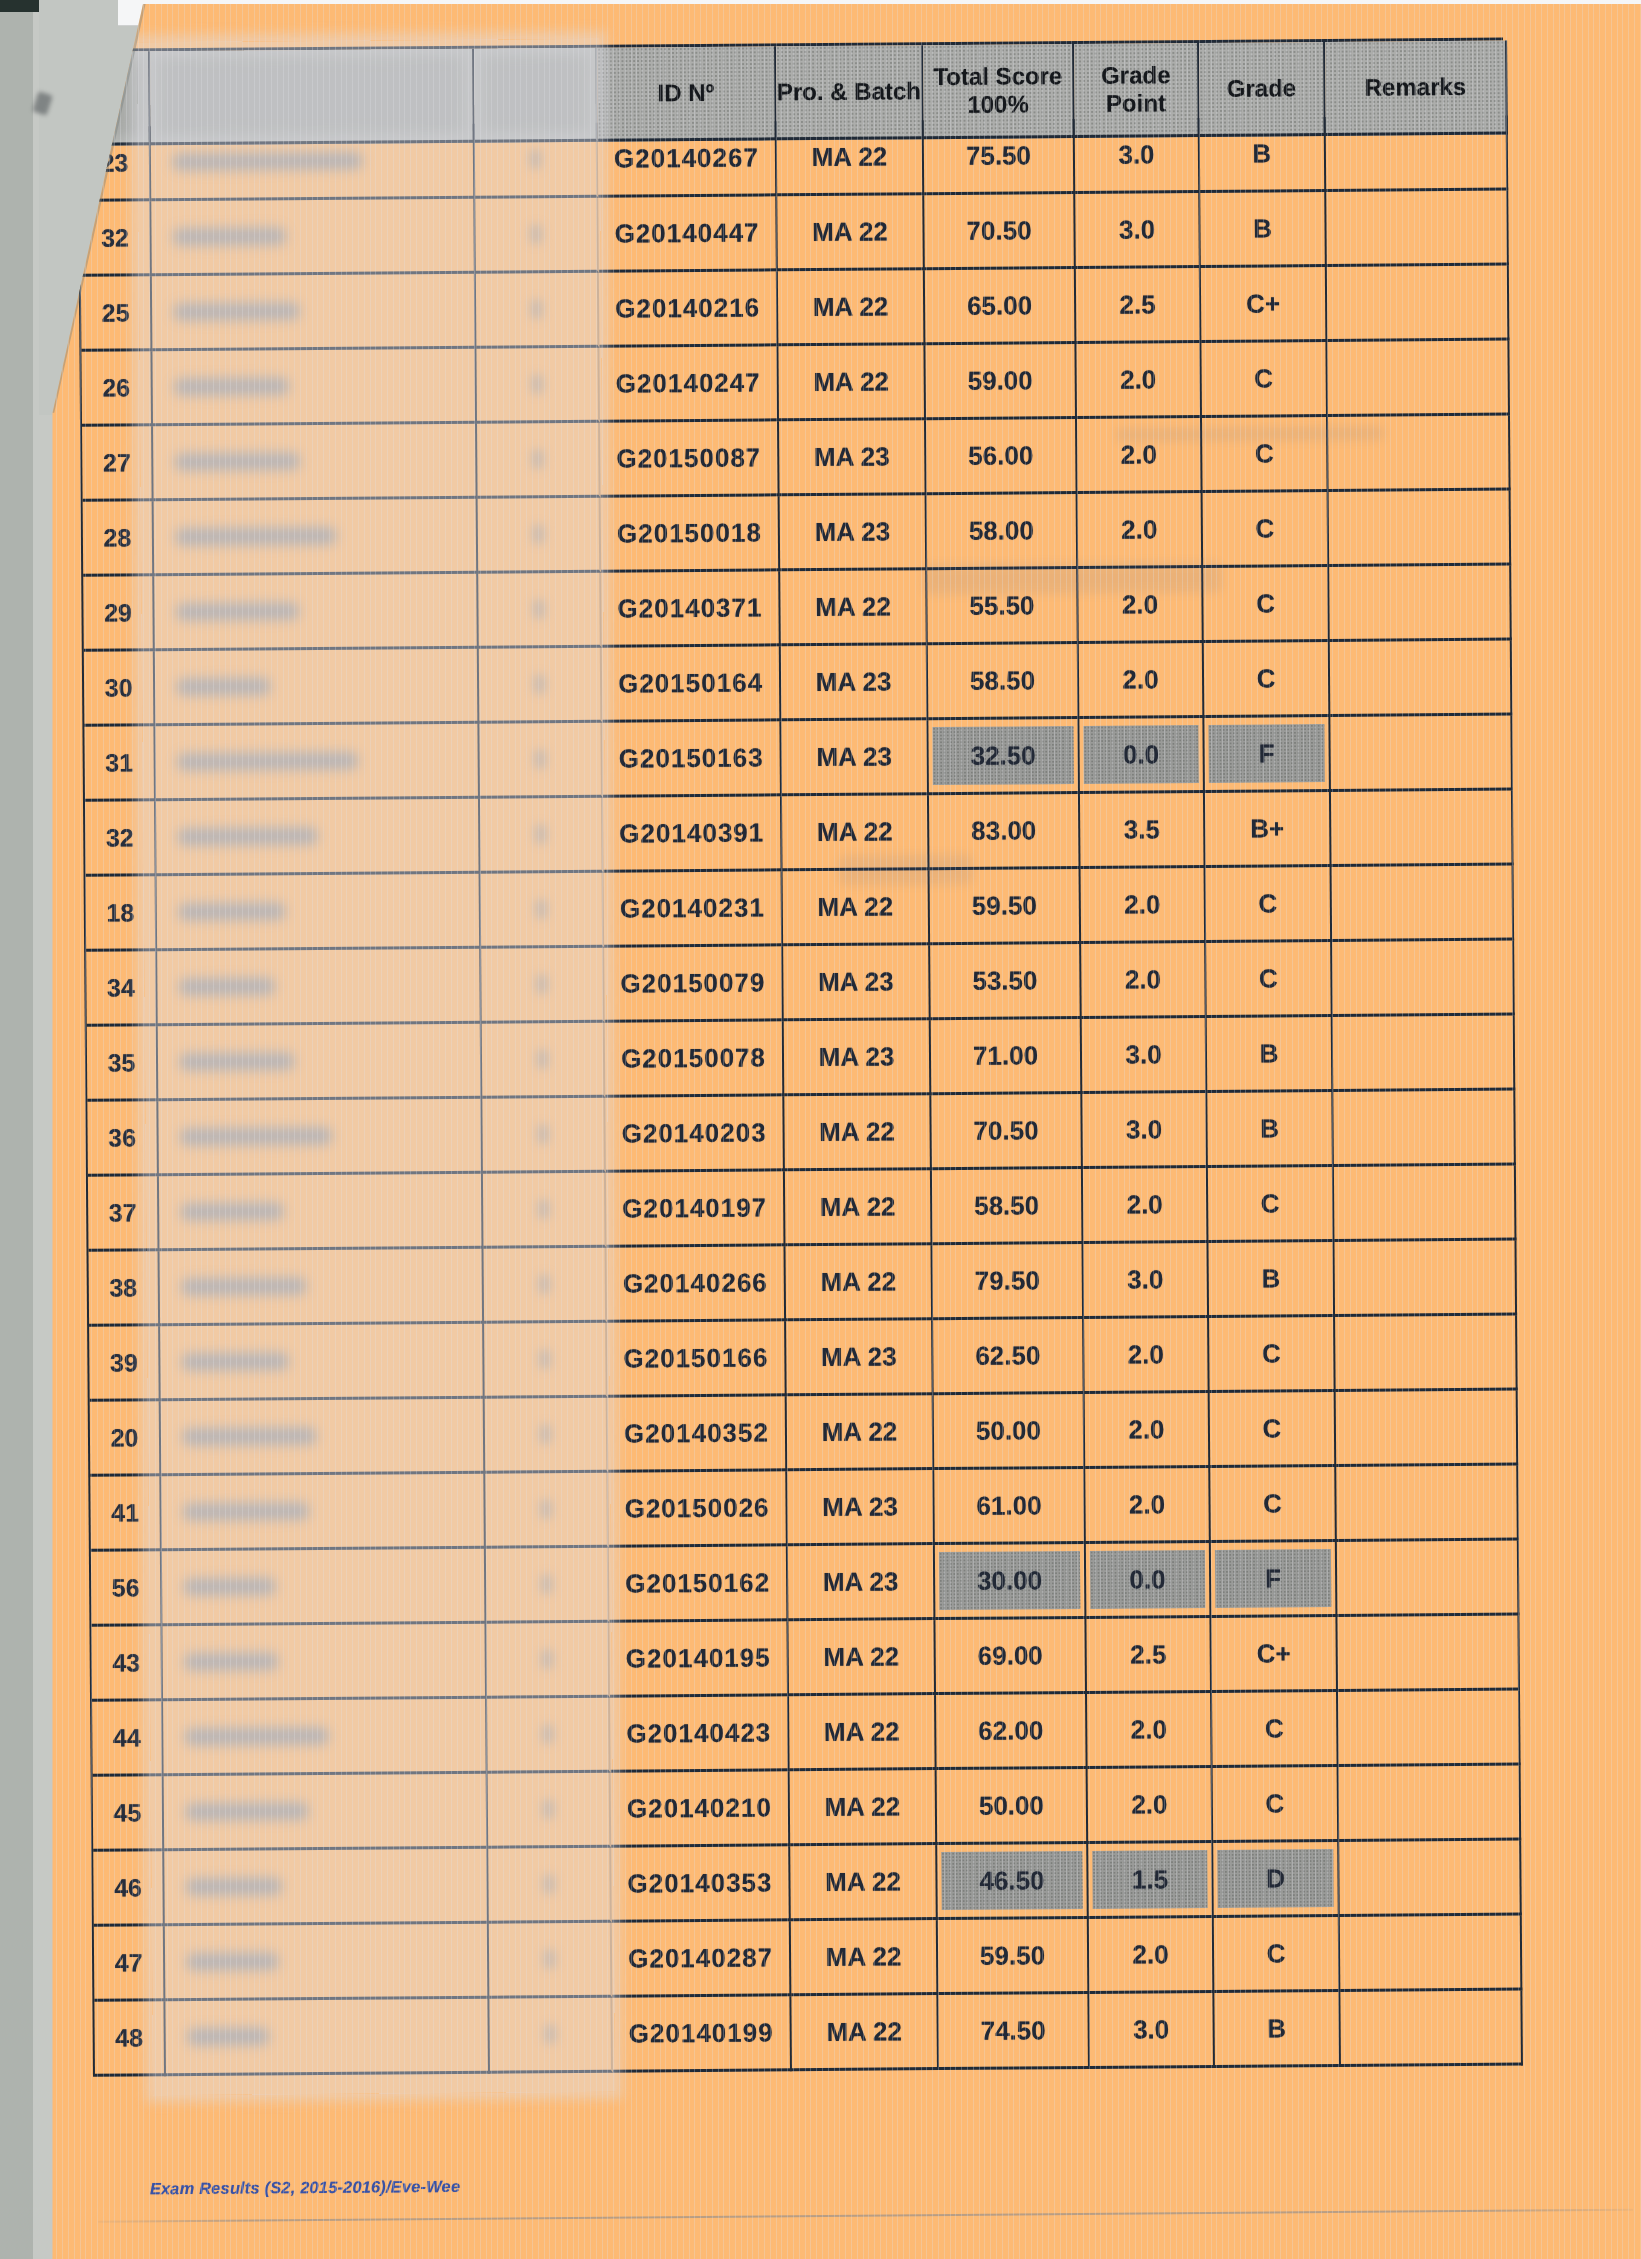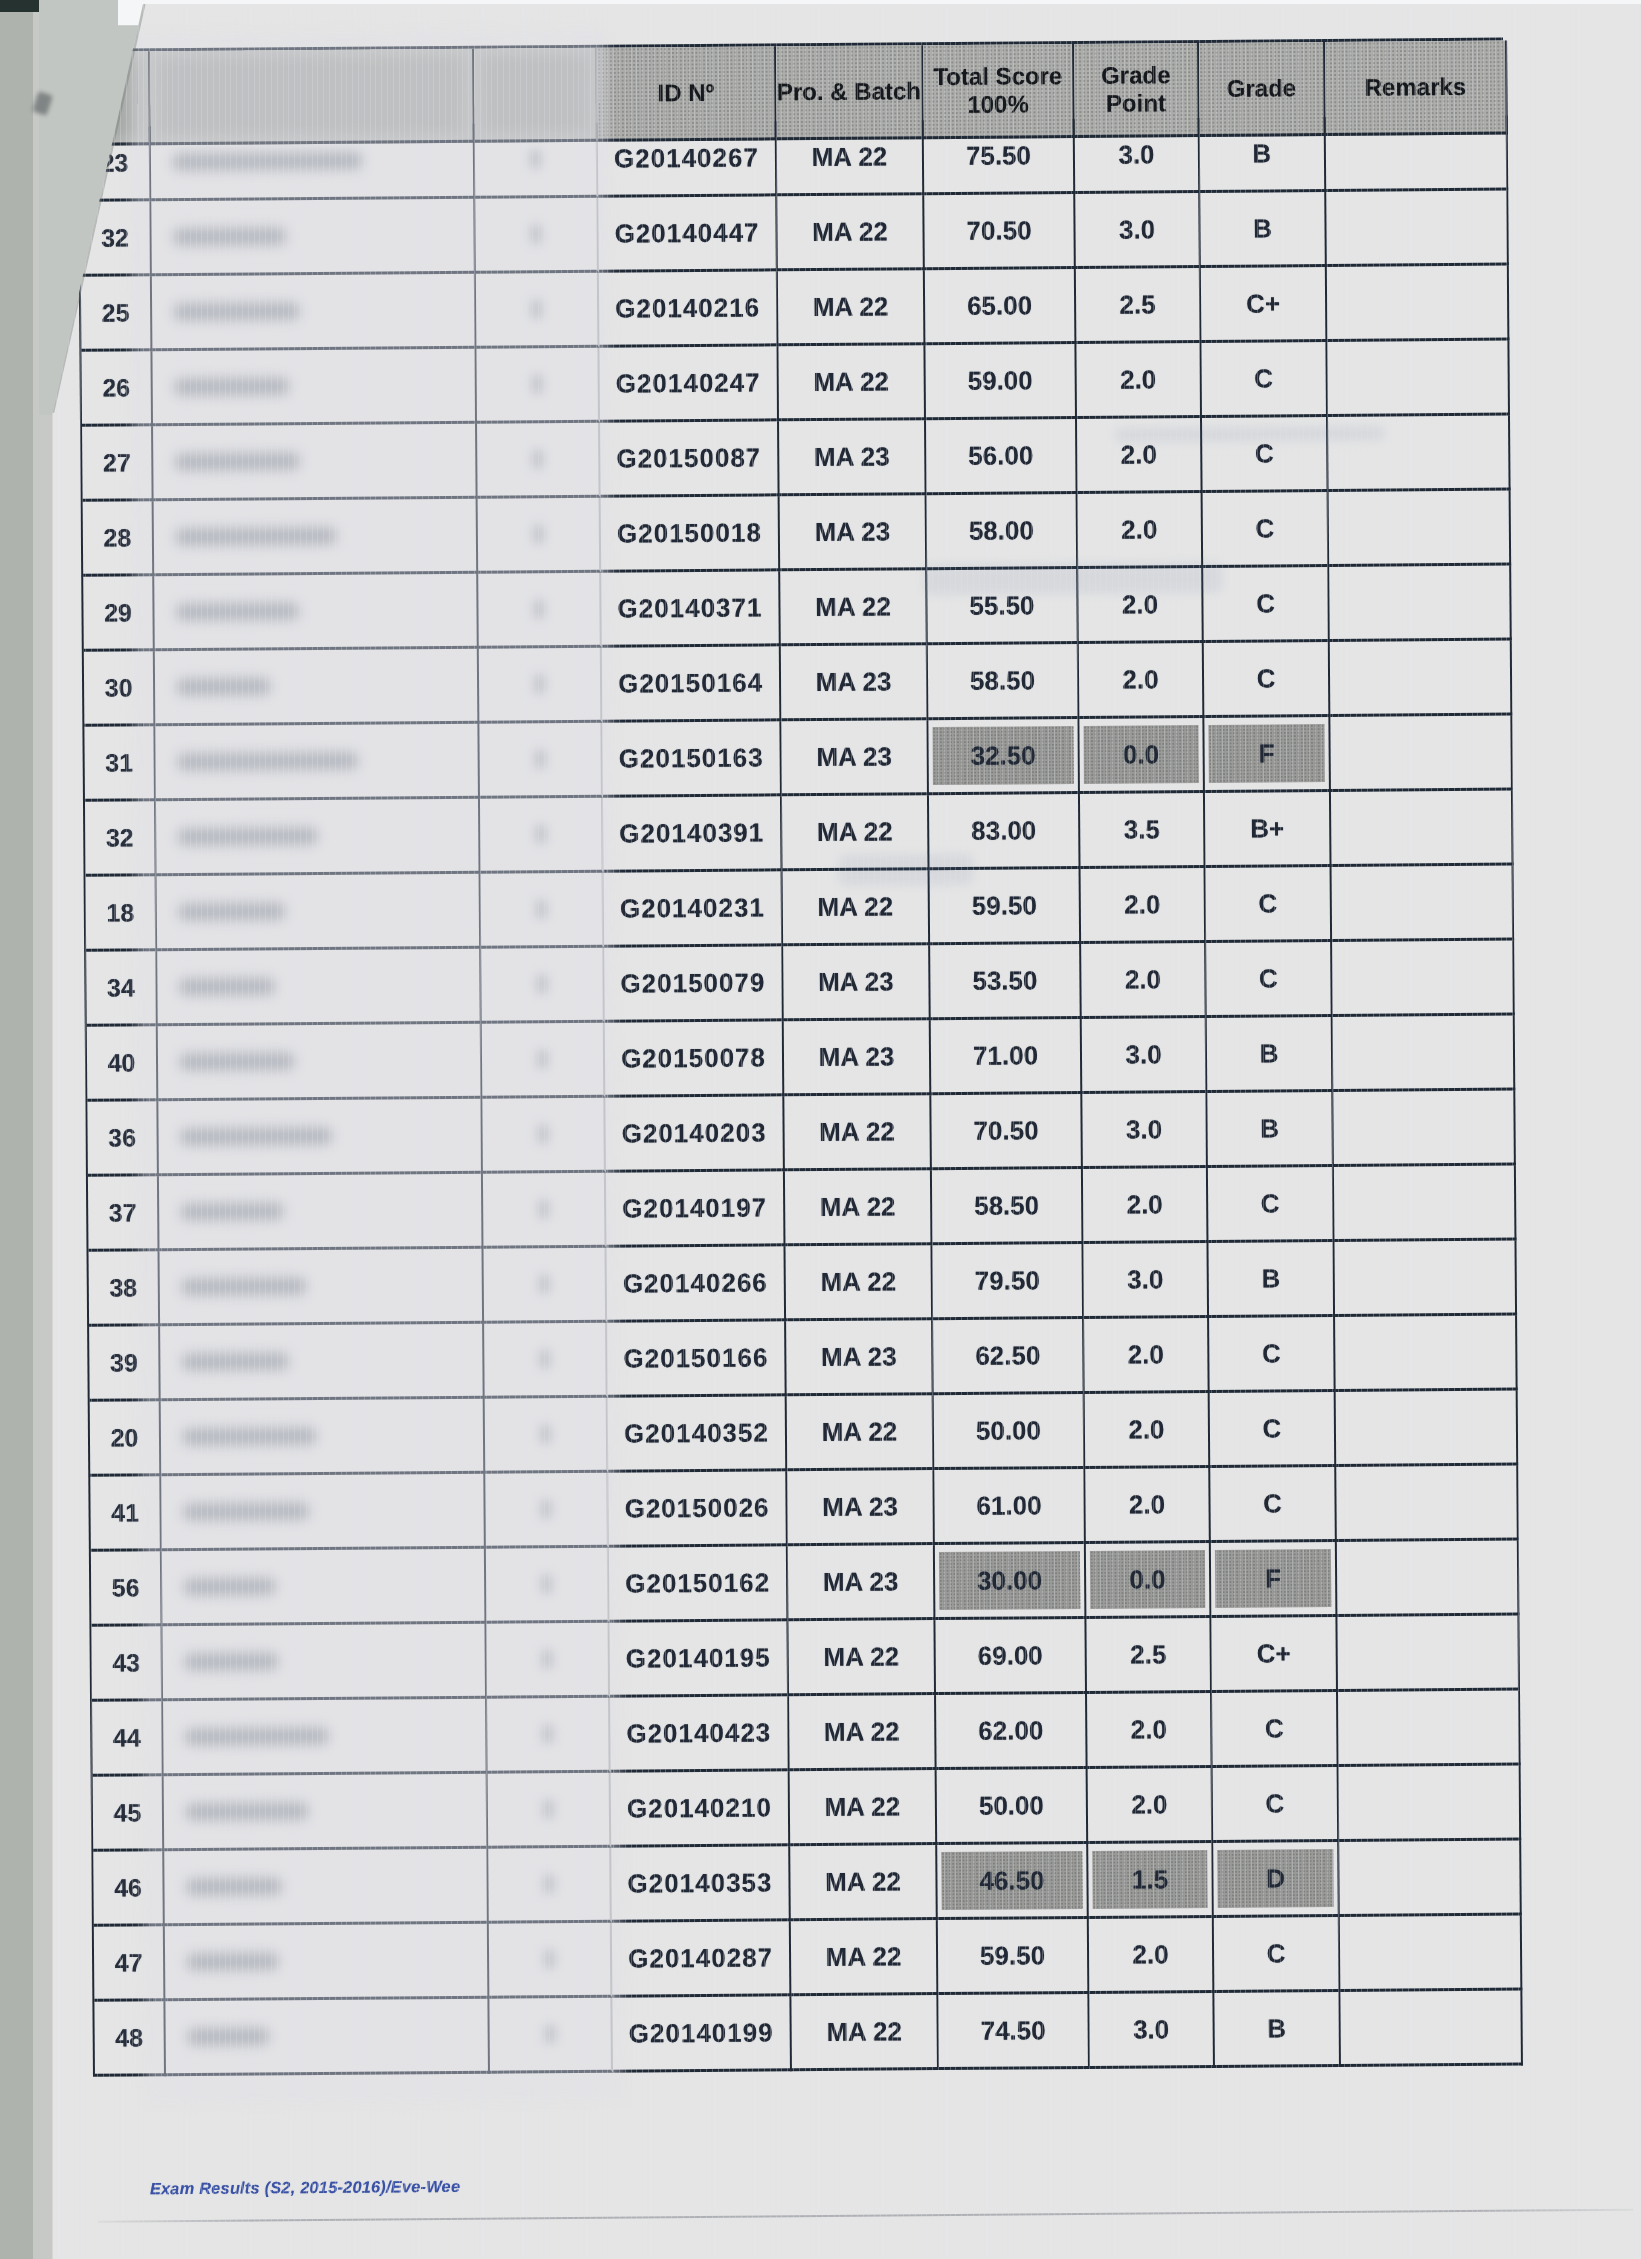--- a/index.html
+++ b/index.html
@@ -13,21 +13,21 @@
   .corner-bed{position:absolute;left:39px;top:0;width:126px;height:415px;
               background:#c2c6c2;clip-path:polygon(0 0,108px 0,17.4px 415px,0 415px);}
   .under-sheet{position:absolute;left:118px;top:0;width:1524px;height:26px;background:#f5f6f7;
                border-bottom:1.9px solid rgba(90,96,92,.25);}
   .top-dark{position:absolute;left:0;top:0;width:133px;height:11.6px;background:#26322f;}
   .top-mid{position:absolute;left:133px;top:0;width:415px;height:3.9px;background:#5d6c68;}
   .margin-glyph{position:absolute;left:35px;top:93px;width:15.4px;height:21px;background:#4a4f52;
                 filter:blur(1.9px);opacity:.55;transform:rotate(18deg);border-radius:2.9px;}
 
   
-  .paper{position:absolute;left:39px;top:3.9px;width:1603px;height:2255px;background:#e5e5e5;
+  .paper{position:absolute;left:39px;top:3.9px;width:1603px;height:2255px;background:#fdba74;
          clip-path:polygon(104px 0,1603px 0,1603px 2255px,13.5px 2255px,13.5px 409px);}
   .paper-texture{position:absolute;inset:0;pointer-events:none;opacity:.5;
          background:repeating-linear-gradient(90deg,rgba(223,226,233,.55) 0 1px,rgba(255,255,255,0) 1px 5.8px);}
   .fold-shade{position:absolute;left:95px;top:-1.9px;width:11.6px;height:421px;
          transform:rotate(12.6deg);transform-origin:top right;
          background:linear-gradient(to left,rgba(120,126,122,.45),rgba(120,126,122,0));}
 
   .content{position:absolute;left:0;top:0;width:1603px;height:2255px;
            transform:rotate(-0.45deg);transform-origin:782px 1052px;}
 
@@ -529,21 +529,21 @@
   <div class="cell">
             <div class="hl">
               <span>C</span>
             </div>
           </div>
   <div class="cell">
             <span></span>
           </div>
 
   <div class="cell nocell">
-            <span>40</span>
+            <span>35</span>
           </div>
   <div class="cell">
             <i class="smudge" style="width: 116px;"></i>
           </div>
   <div class="cell soft-r">
             <i class="sex-smudge"></i>
           </div>
   <div class="cell idcell">
             <span>G20150078</span>
           </div>

